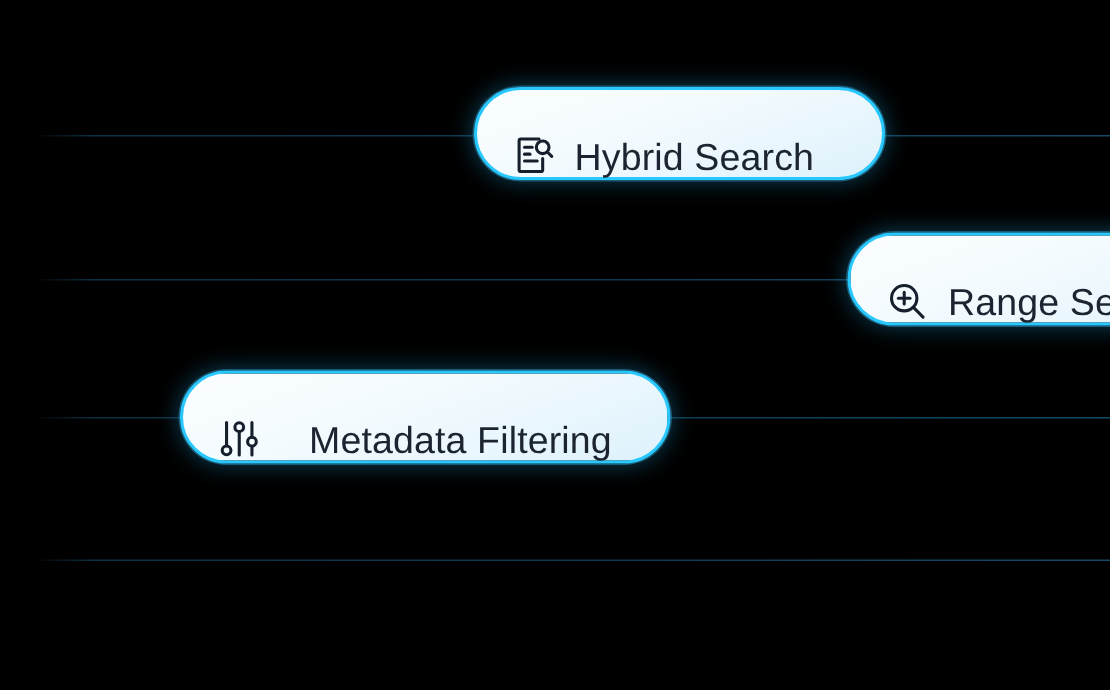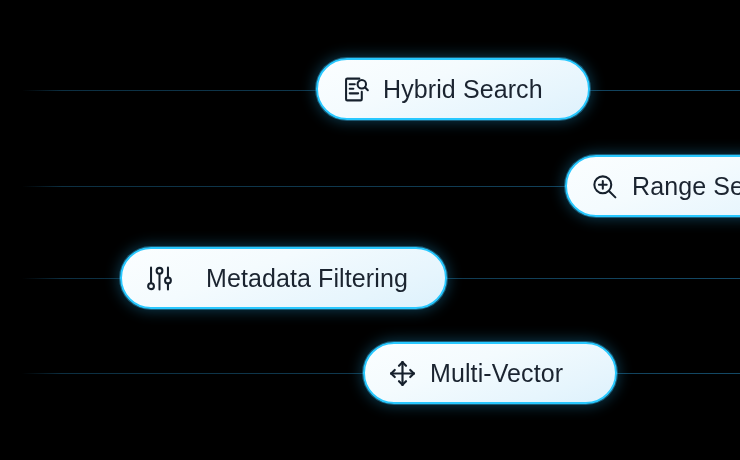--- a/index.html
+++ b/index.html
@@ -23,21 +23,21 @@
     left: 22px;
     right: 0;
     background: linear-gradient(to right, rgba(10,40,60,0.0) 0px, rgba(22,86,120,0.55) 40px, rgba(26,96,134,0.62) 60%, rgba(28,104,145,0.70) 100%);
     pointer-events: none;
   }
 
   
   .pill {
     position: absolute;
     display: flex;
-    align-items: center;
+    align-items: flex-end;
     box-sizing: border-box;
     border-radius: 999px;
     border: 2px solid #28c8ff;
     background: linear-gradient(160deg, #fbfeff 0%, #f4fbfe 38%, #e6f5fd 78%, #ddf1fc 100%);
     box-shadow:
       0 0 0 1px rgba(70, 200, 255, 0.35),
       0 0 14px 2px rgba(40, 190, 255, 0.30),
       0 2px 6px rgba(0,0,0,0.45);
     padding: 0 24px 0 22px;
     white-space: nowrap;
@@ -110,31 +110,14 @@
         <circle cx="12" cy="5.6" r="2.4"></circle>
         <path d="M12 8.8V21"></path>
         <path d="M19 3v8.2"></path>
         <circle cx="19" cy="13.6" r="2.4"></circle>
         <path d="M19 16.4V21"></path>
       </svg>
     </span>
     <span class="label">Metadata Filtering</span>
   </div>
 
-  <div class="pill" id="pill-multi-vector">
-    <span class="ico">
-      <svg width="29" height="29" viewBox="0 0 24 24" fill="none" stroke="#16202c" stroke-width="1.8" stroke-linecap="round" stroke-linejoin="round">
-        <path d="M12 2.6v18.8"></path>
-        <path d="M2.6 12h18.8"></path>
-        <path d="M12 2.6 9.1 5.6"></path>
-        <path d="M12 2.6 14.9 5.6"></path>
-        <path d="M12 21.4 9.1 18.4"></path>
-        <path d="M12 21.4 14.9 18.4"></path>
-        <path d="M2.6 12 5.6 9.1"></path>
-        <path d="M2.6 12 5.6 14.9"></path>
-        <path d="M21.4 12 18.4 9.1"></path>
-        <path d="M21.4 12 18.4 14.9"></path>
-      </svg>
-    </span>
-    <span class="label">Multi-Vector</span>
-  </div>
 
 </div>
 
 </body></html>

